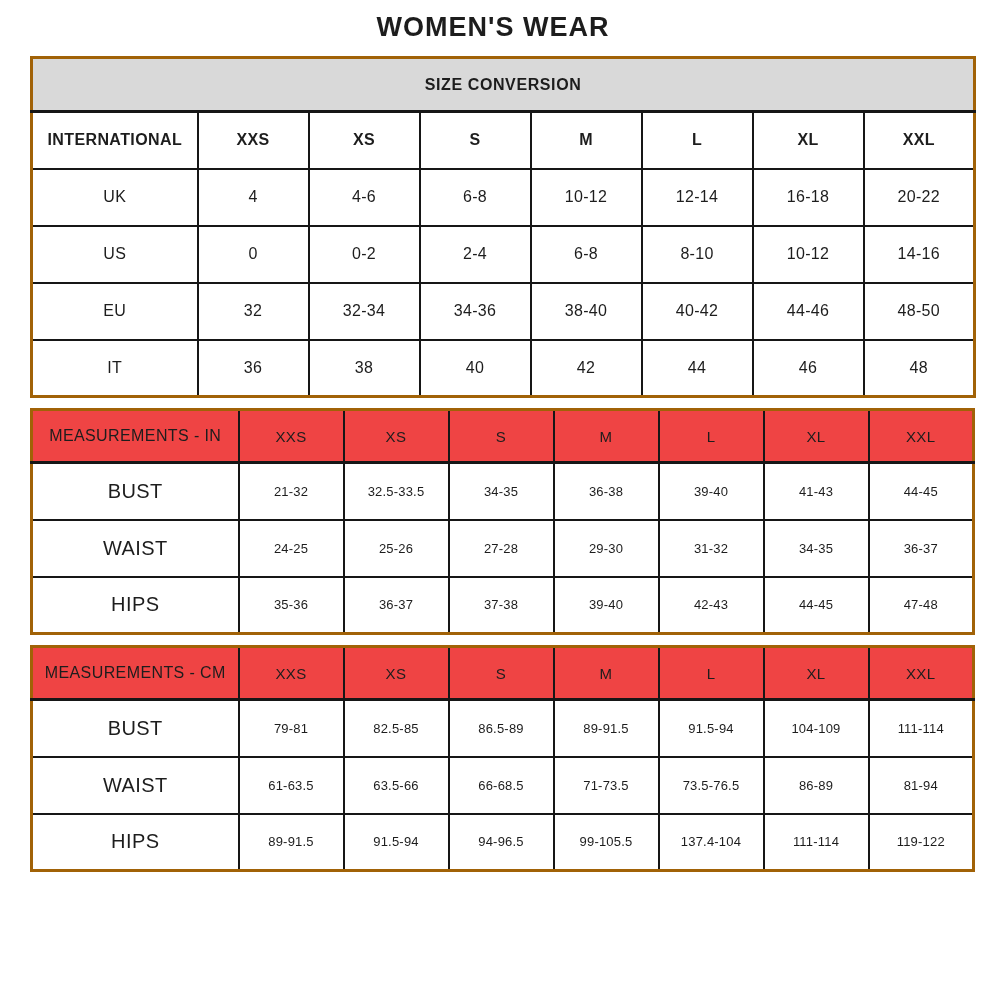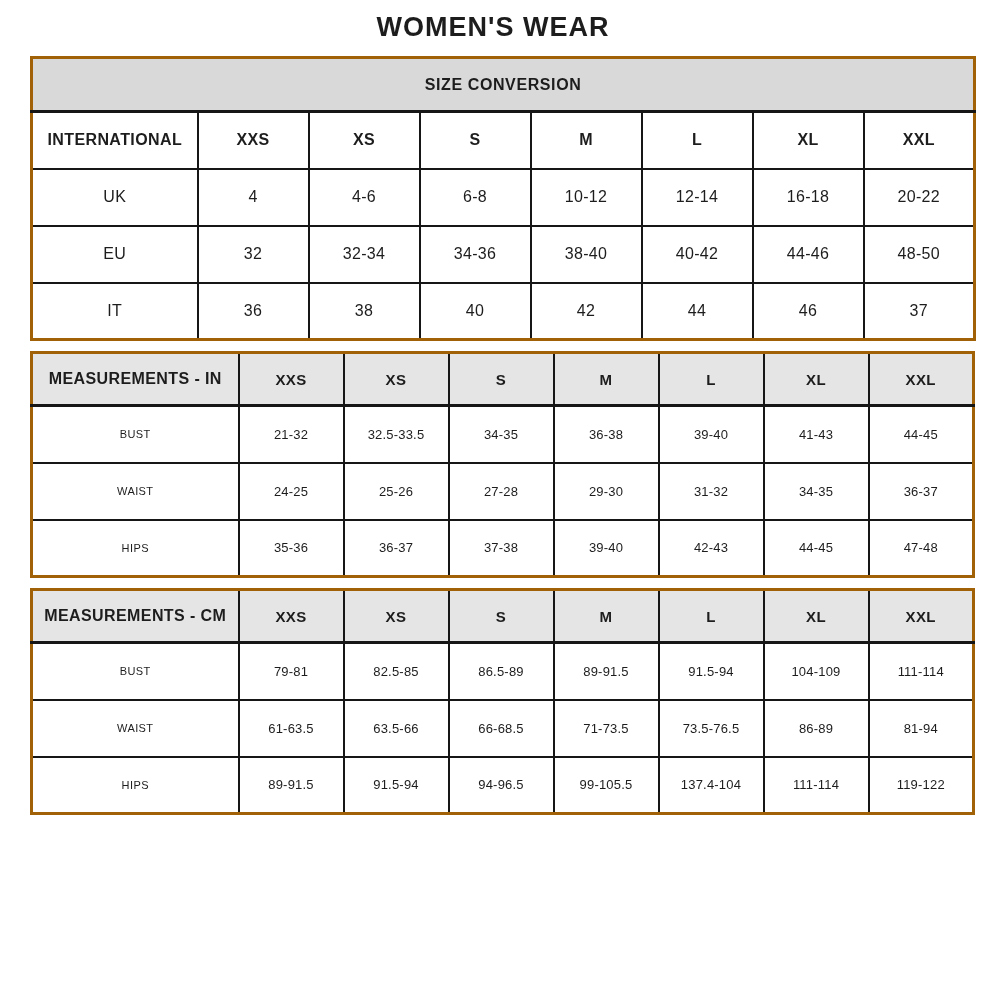--- a/index.html
+++ b/index.html
@@ -46,30 +46,30 @@
     font-weight: 700;
     letter-spacing: 0.6px;
     border-bottom-width: 3px;
   }
   .t1 .cols th { height: 57px; font-weight: 700; font-size: 16px; letter-spacing: 0.4px; }
   .t1 tbody tr { height: 57px; }
   .t1 tbody th { font-weight: 400; font-size: 16px; letter-spacing: 0.4px; }
   .t1 tbody td { font-size: 16px; letter-spacing: 0.3px; }
   
   .tm .cols th {
-    background: #e5e5e5;
+    background: #ef4444;
     height: 53px;
-    font-weight: 700;
+    font-weight: 400;
     font-size: 15px;
     letter-spacing: 0.4px;
     border-bottom-width: 3px;
   }
   .tm .cols th:first-child { font-size: 16px; }
   .tm tbody tr { height: 57px; }
-  .tm tbody th { font-weight: 400; font-size: 11px; letter-spacing: 0.4px; }
+  .tm tbody th { font-weight: 400; font-size: 20px; letter-spacing: 0.4px; }
   .tm tbody td { font-size: 13px; letter-spacing: 0.2px; }
 </style>
 </head>
 <body>
 
 <div class="page">
 
   <h1 class="title">WOMEN'S WEAR</h1>
 
   <table class="t1">
@@ -103,38 +103,48 @@
           <th>UK</th>
           <td>4</td>
           <td>4-6</td>
           <td>6-8</td>
           <td>10-12</td>
           <td>12-14</td>
           <td>16-18</td>
           <td>20-22</td>
         </tr>
         <tr>
+          <th>US</th>
+          <td>0</td>
+          <td>0-2</td>
+          <td>2-4</td>
+          <td>6-8</td>
+          <td>8-10</td>
+          <td>10-12</td>
+          <td>14-16</td>
+        </tr>
+        <tr>
           <th>EU</th>
           <td>32</td>
           <td>32-34</td>
           <td>34-36</td>
           <td>38-40</td>
           <td>40-42</td>
           <td>44-46</td>
           <td>48-50</td>
         </tr>
         <tr>
           <th>IT</th>
           <td>36</td>
           <td>38</td>
           <td>40</td>
           <td>42</td>
           <td>44</td>
           <td>46</td>
-          <td>37</td>
+          <td>48</td>
         </tr>
       </tbody>
   </table>
 
   <table class="tm">
     <colgroup>
       <col class="c2-label">
         <col class="c2-size">
         <col class="c2-size">
         <col class="c2-size">

